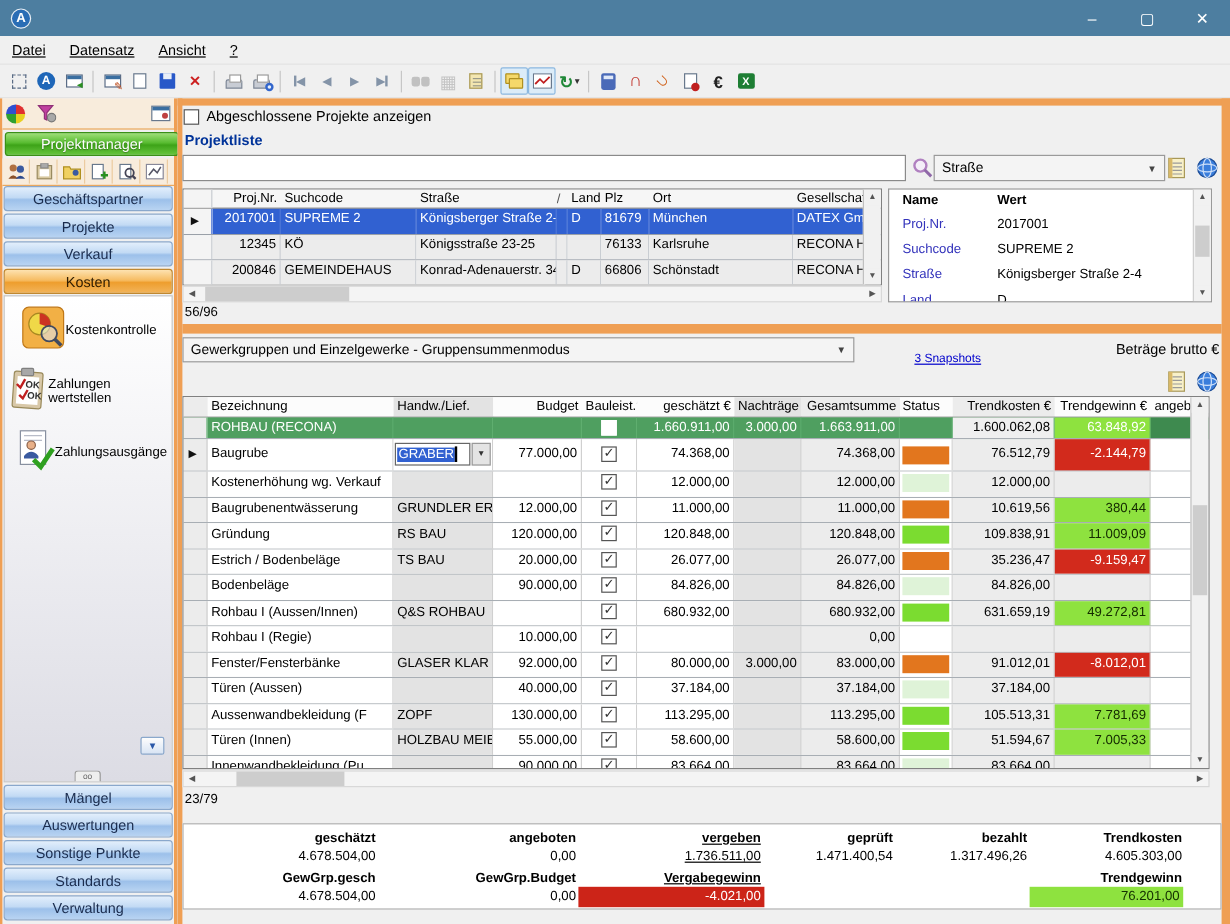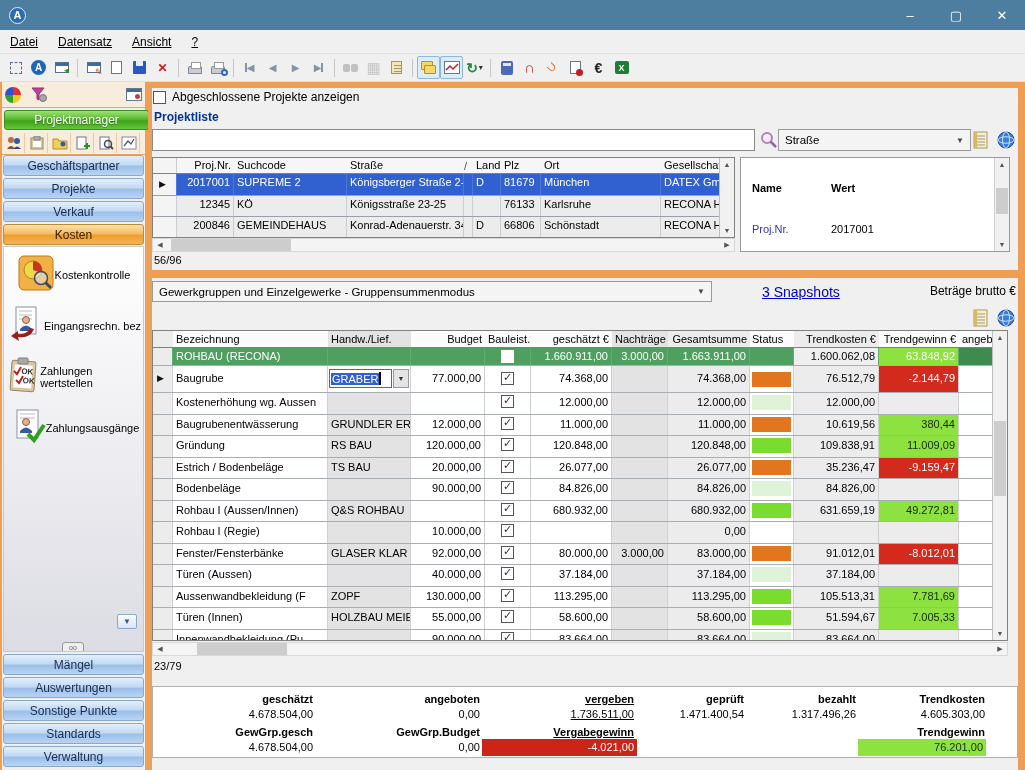--- a/index.html
+++ b/index.html
@@ -150,31 +150,31 @@
   .hscroll { position:absolute; height:14px; background:#f4f4f4; border:1px solid #d8d8d8; display:flex; }
   .hs-btn { width:14px; display:flex; align-items:center; justify-content:center; font-size:7px; color:#555; }
   .hs-track { flex:1; position:relative; }
   .hs-thumb { position:absolute; top:0; bottom:0; background:#cdcdcd; }
   .proj-hs { left:4px; top:156px; width:583px; }
   .cost-hs { left:4px; top:560px; width:856px; }
   .count { position:absolute; left:6px; font-size:11px; }
 
   
   .detail { position:absolute; left:592px; top:75px; width:270px; height:95px; background:#fff; border:1px solid #999; overflow:hidden; }
-  .drow { display:flex; height:21px; align-items:center;margin-top:21px; }
+  .drow { display:flex; height:21px; align-items:center; }
   .drow.head { height:18px; font-weight:bold; }
   .dname { width:80px; padding-left:11px; color:#3333bb; }
   .drow.head .dname { color:#000; }
   .dval { flex:1; padding-left:10px; }
   .dvs { position:absolute; right:0; top:0; bottom:0; width:15px; background:#f1f1f1; border-left:1px solid #d0d0d0; }
 
   
   .mode-select { position:absolute; left:4px; top:199px; width:560px; height:21px; background:#f4f4f4; border:1px solid #9a9a9a;
                  display:flex; align-items:center; padding:0 6px; font-size:11.5px; }
-  .snapshots { position:absolute; left:614px; top:202px; color:#0000cc; text-decoration:underline; font-size:14px; }
+  .snapshots { position:absolute; left:614px; top:212px; color:#0000cc; text-decoration:underline; font-size:10px; }
   .brutto { position:absolute; left:740px; top:202px; width:128px; text-align:right; font-size:12px; }
   .icons-row-2a { position:absolute; left:824px; top:226px; }
   .icons-row-2b { position:absolute; left:849px; top:226px; }
 
   
   .cost-table { position:absolute; left:4px; top:248px; width:856px; height:311px; background:#fff; border:1px solid #808080; overflow:hidden; }
   .crow { display:flex; height:21.5px; border-bottom:1px solid #a8aeb4; }
   .crow-h { display:flex; height:17px; background:#fcfcfc; border-bottom:1px solid #808080; }
   .cc { padding:3px 3px 0 3px; overflow:hidden; white-space:nowrap; border-right:1px solid #d0d0d0; background:#fff; font-size:11px; }
   .crow-h .cc { border-right:none; background:#fcfcfc; padding-top:2px; }
@@ -414,30 +414,20 @@
           <rect x="2" y="2" width="34" height="34" rx="5" fill="#f2b045" stroke="#c07818"></rect>
           <circle cx="16" cy="16" r="9" fill="#f0d848" stroke="#a88820"></circle>
           <path d="M16 16 L16 7 A9 9 0 0 1 24.5 19 Z" fill="#cc3322"></path>
           <circle cx="24" cy="24" r="6.5" fill="#dfe8f8" fill-opacity="0.55" stroke="#404a60" stroke-width="1.5"></circle>
           <line x1="28.5" y1="28.5" x2="34" y2="34" stroke="#404a60" stroke-width="3"></line>
         </svg>
       <span class="lbl">Kostenkontrolle</span>
     </div>
     <div class="sb-item">
       <svg width="38" height="38">
-          <rect x="10" y="2" width="20" height="27" fill="#fff" stroke="#8890a0"></rect>
-          <path d="M13 6 H26 M13 10 H26 M13 14 H26" stroke="#b8bcc8"></path>
-          <circle cx="20" cy="15" r="3.5" fill="#e8b088" stroke="#8a6048"></circle>
-          <path d="M14 24 Q20 17 26 24 L26 26 L14 26 Z" fill="#3a5aa0"></path>
-          <path d="M28 24 Q24 34 12 32 L13 36 L5 31 L12 26 L12 29 Q21 30 24 23 Z" fill="#9a1c1c"></path>
-        </svg>
-      <span class="lbl">Eingangsrechn. bez</span>
-    </div>
-    <div class="sb-item">
-      <svg width="38" height="38">
           <rect x="7" y="5" width="24" height="30" rx="2" fill="#d8c8a8" stroke="#988858" transform="rotate(4 19 20)"></rect>
           <rect x="14" y="2" width="10" height="6" rx="1" fill="#a8a8a8" stroke="#808080"></rect>
           <rect x="10" y="9" width="18" height="23" fill="#fff" transform="rotate(4 19 20)"></rect>
           <text x="17" y="18" font-size="8" font-weight="bold" fill="#333" transform="rotate(4 19 20)">OK</text>
           <text x="19" y="27" font-size="8" font-weight="bold" fill="#333" transform="rotate(4 19 20)">OK</text>
           <path d="M10 15 L13 18 L17 11" stroke="#c02020" stroke-width="2" fill="none"></path>
           <path d="M12 24 L15 27 L19 20" stroke="#c02020" stroke-width="2" fill="none"></path>
         </svg>
       <span class="lbl">Zahlungen wertstellen</span>
     </div>
@@ -651,21 +641,21 @@
       <div class="cc st">
           <span class="chip st-orange"></span>
         </div>
       <div class="cc tk num">76.512,79</div>
       <div class="cc tg num tg-neg">-2.144,79</div>
       <div class="cc ang"></div>
     </div>
 
     <div class="crow">
         <div class="cc m"></div>
-        <div class="cc bez">Kostenerhöhung wg. Aussen</div>
+        <div class="cc bez">Kostenerhöhung wg. Verkauf</div>
         <div class="cc hw"></div>
         <div class="cc bud num"></div>
         <div class="cc chk"><span class="cbx cb-on"></span></div>
         <div class="cc ges num">12.000,00</div>
         <div class="cc nt num"></div>
         <div class="cc gs num">12.000,00</div>
         <div class="cc st">
           <span class="chip st-pale"></span>
         </div>
         <div class="cc tk num">12.000,00</div>

